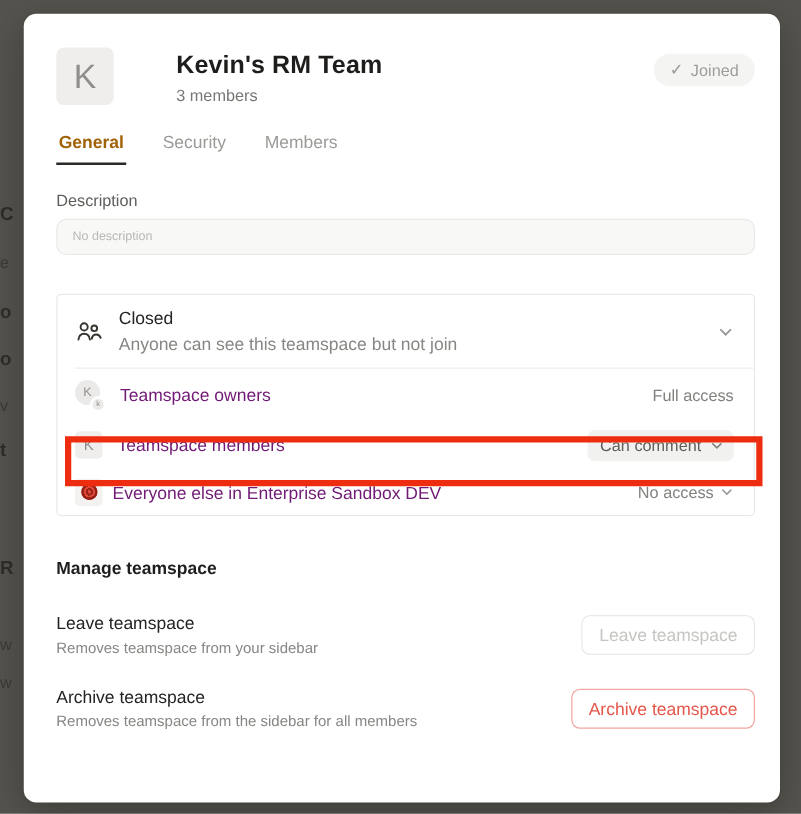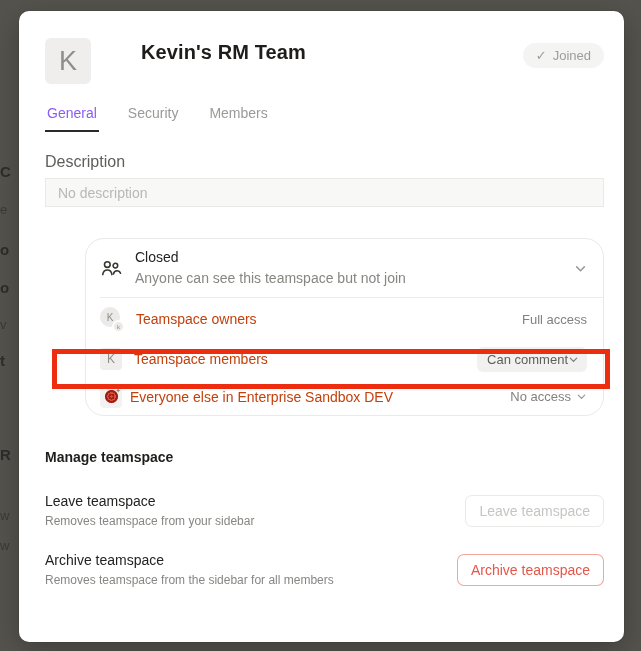--- a/index.html
+++ b/index.html
@@ -36,49 +36,49 @@
   .joined-badge {
     margin-left:auto; align-self:flex-start; margin-top:5px;
     background:#f4f4f2; border-radius:13px; padding:5px 13px;
     font-size:13px; color:#9e9d9a; display:flex; align-items:center; gap:6px;
     white-space:nowrap;
   }
 
   
   .tabs { display:flex; gap:27px; margin-top:15px; }
   .tab { font-size:14px; color:#9b9a97; padding:6px 2px 9px; cursor:default; }
-  .tab.active { color:#8b5cf6; font-weight:400; border-bottom:2.5px solid #2b2a27; }
-
-  
-  .desc-label { margin-top:21px; font-size:16px; color:#5f5e5b; }
+  .tab.active { color:#a16207; font-weight:700; border-bottom:2.5px solid #2b2a27; }
+
+  
+  .desc-label { margin-top:21px; font-size:13px; color:#5f5e5b; }
   .desc-input {
     margin-top:7px; width:100%; height:29px;
-    background:#f8f8f7; border:1px solid #e9e9e7; border-radius:0;
-    padding:0 12px; font-size:14px; color:#37352f; outline:none;
+    background:#f8f8f7; border:1px solid #e9e9e7; border-radius:8px;
+    padding:0 12px; font-size:10px; color:#37352f; outline:none;
     font-family:"Liberation Sans","DejaVu Sans",sans-serif;
   }
   .desc-input::placeholder { color:#b9b8b5; }
 
   
-  .perm-card { margin-top:31px; border:1px solid #e9e9e7; border-radius:19px; background:#fff;margin-left:40px; }
+  .perm-card { margin-top:31px; border:1px solid #e9e9e7; border-radius:4px; background:#fff; }
   .closed-row { display:flex; align-items:center; gap:13px; padding:10px 16px 10px 14px; }
   .closed-texts { line-height:1.25; }
   .closed-title { font-size:14px; color:#232322; font-weight:500; }
   .closed-sub { font-size:14px; color:#87868
 3; color:#878683; margin-top:3px; }
   .chev { margin-left:auto; flex:0 0 auto; display:flex; align-items:center; }
   .card-divider { border-top:1px solid #ededeb; margin-left:14px; }
   .perm-row { display:flex; align-items:center; gap:12px; padding:0 16px 0 14px; height:38px; }
   .perm-row.tall { height:42px; }
   .perm-row.short { height:37px;gap:8px; }
-  .row-label { font-size:14px; color:#c2410c; }
+  .row-label { font-size:14px; color:#701a75; }
   .row-access { margin-left:auto; font-size:13px; color:#82817e; display:flex; align-items:center; gap:5px; }
   .access-pill {
     margin-left:auto; background:#f1f1ef; border-radius:6px; padding:5px 8px 5px 10px;
-    font-size:13px; color:#5f5e5a; display:flex; align-items:center; cursor:default;
+    font-size:13px; color:#5f5e5a; display:flex; align-items:center; gap:7px; cursor:default;
   }
 
   
   .stack { position:relative; width:24px; height:24px; flex:0 0 auto; }
   .stack .big {
     position:absolute; top:0; left:0; width:20px; height:20px; border-radius:50%;
     background:#eceae8; display:flex; align-items:center; justify-content:center;
     font-size:10px; color:#8f8e8b;
   }
   .stack .small {
@@ -138,20 +138,21 @@
   <span class="frag f9">w</span>
 </div>
 
 <div class="dialog">
 
   
   <div class="header">
     <div class="avatar">K</div>
     <div class="title-block">
       <div class="team-title">Kevin's RM Team</div>
+      <div class="team-sub">3 members</div>
     </div>
     <div class="joined-badge">
       <span>✓</span>
       <span>Joined</span>
     </div>
   </div>
 
   
   <div class="tabs">
     <div class="tab active">General</div>

